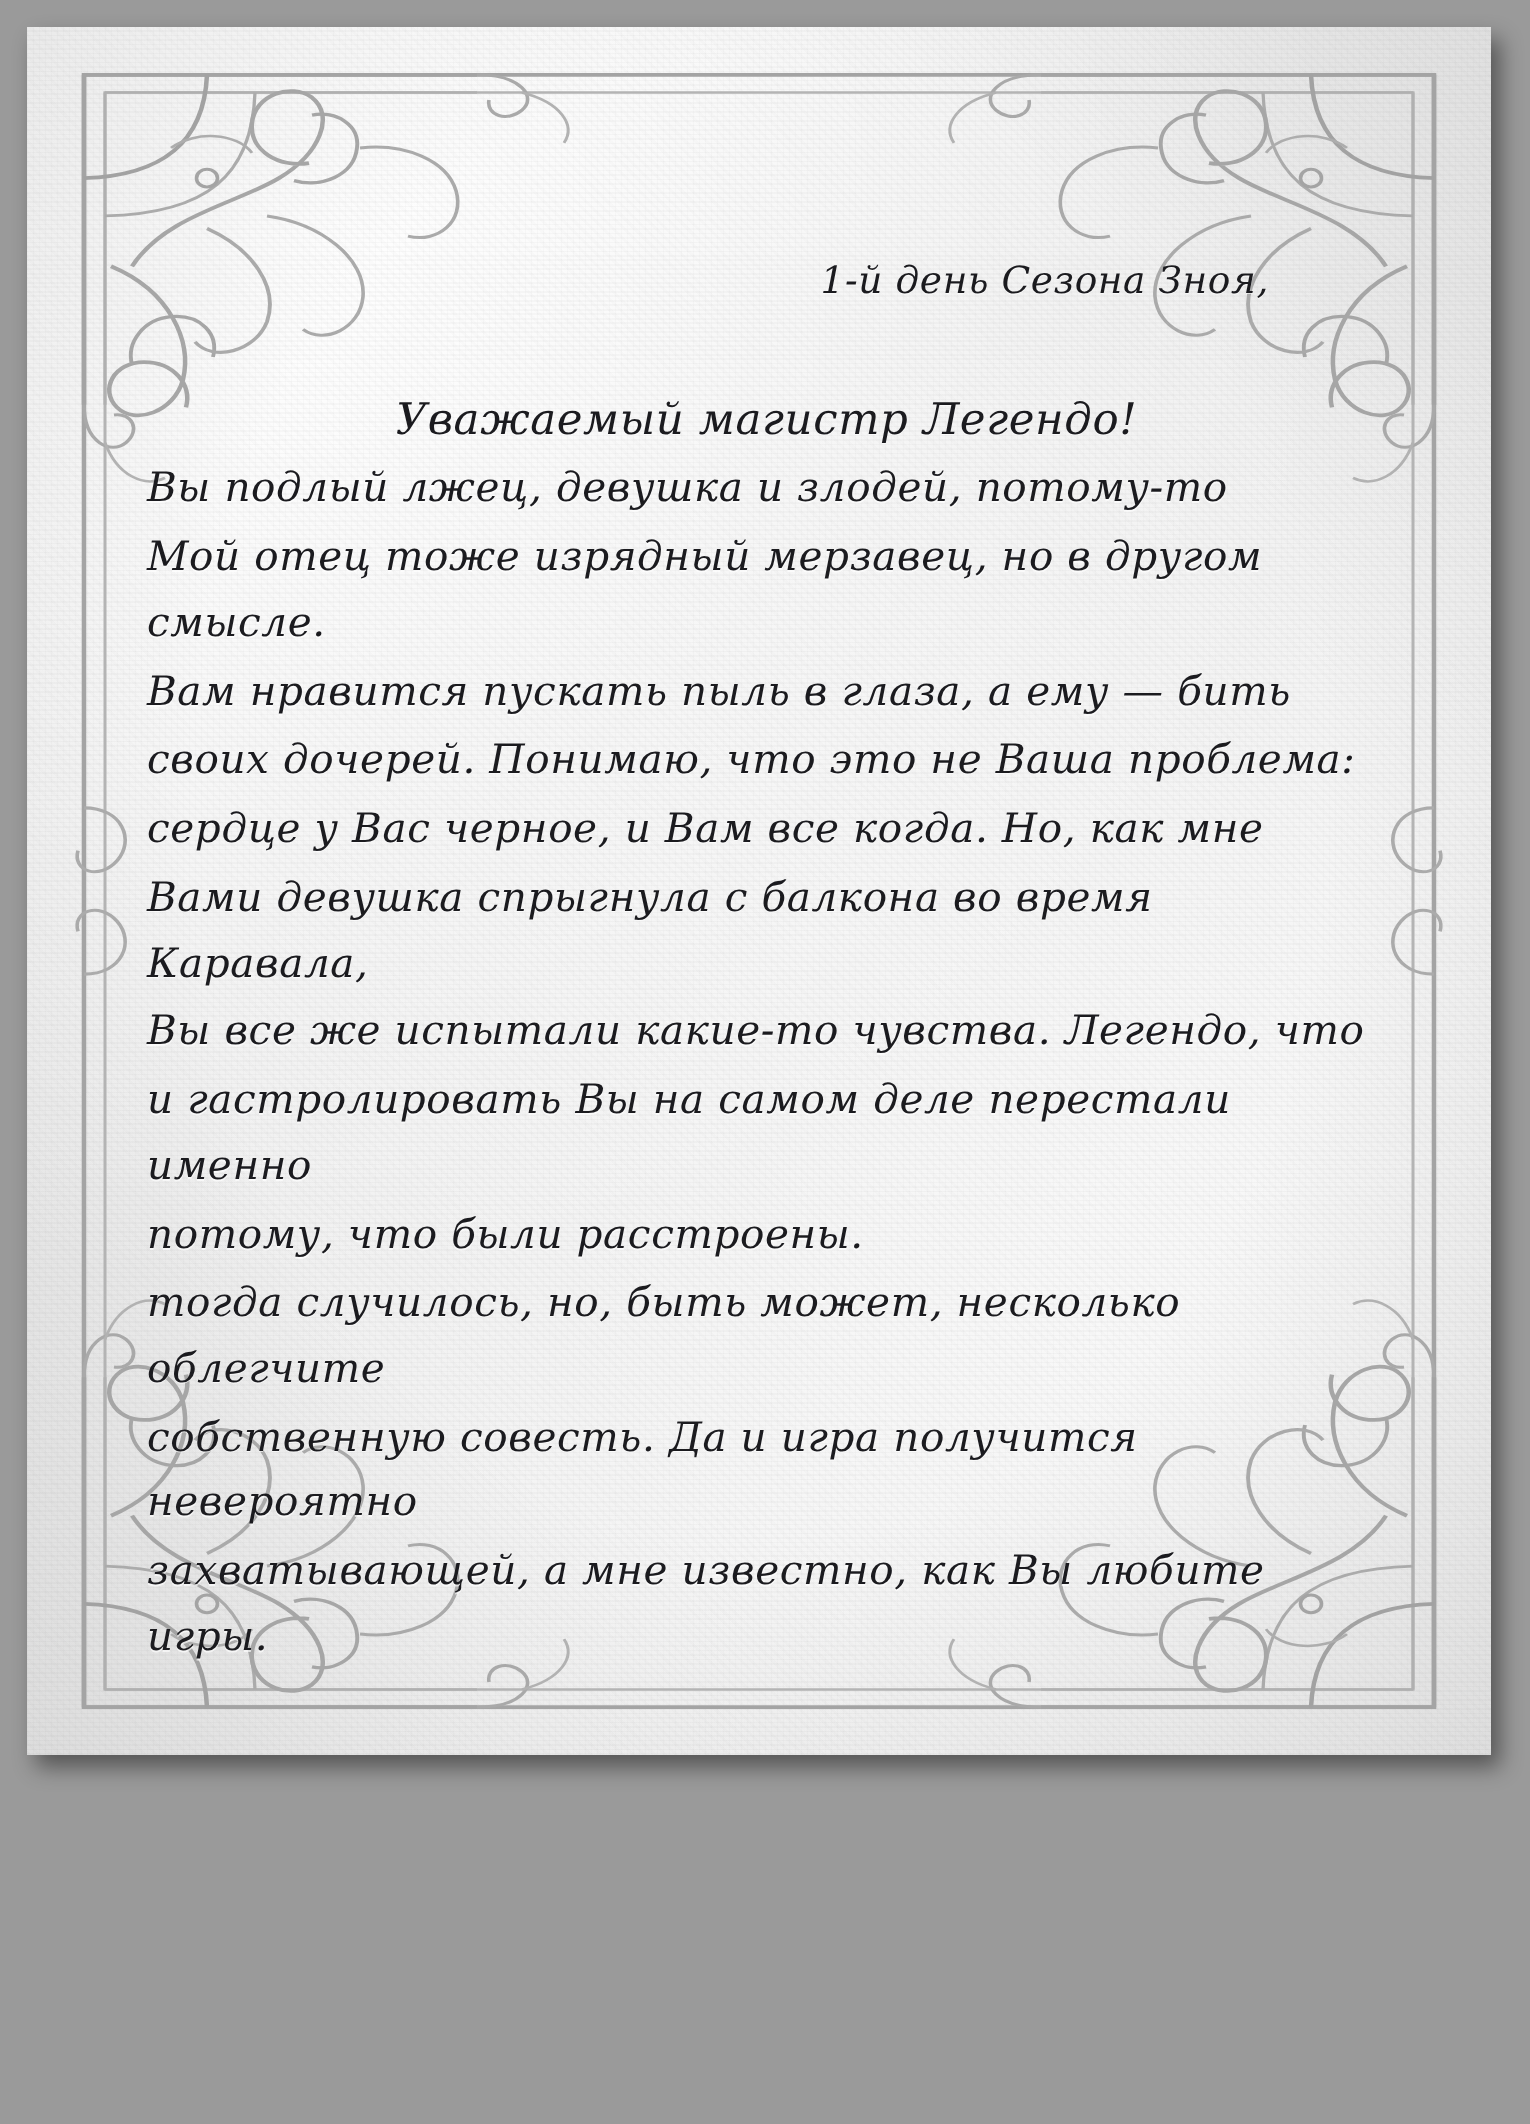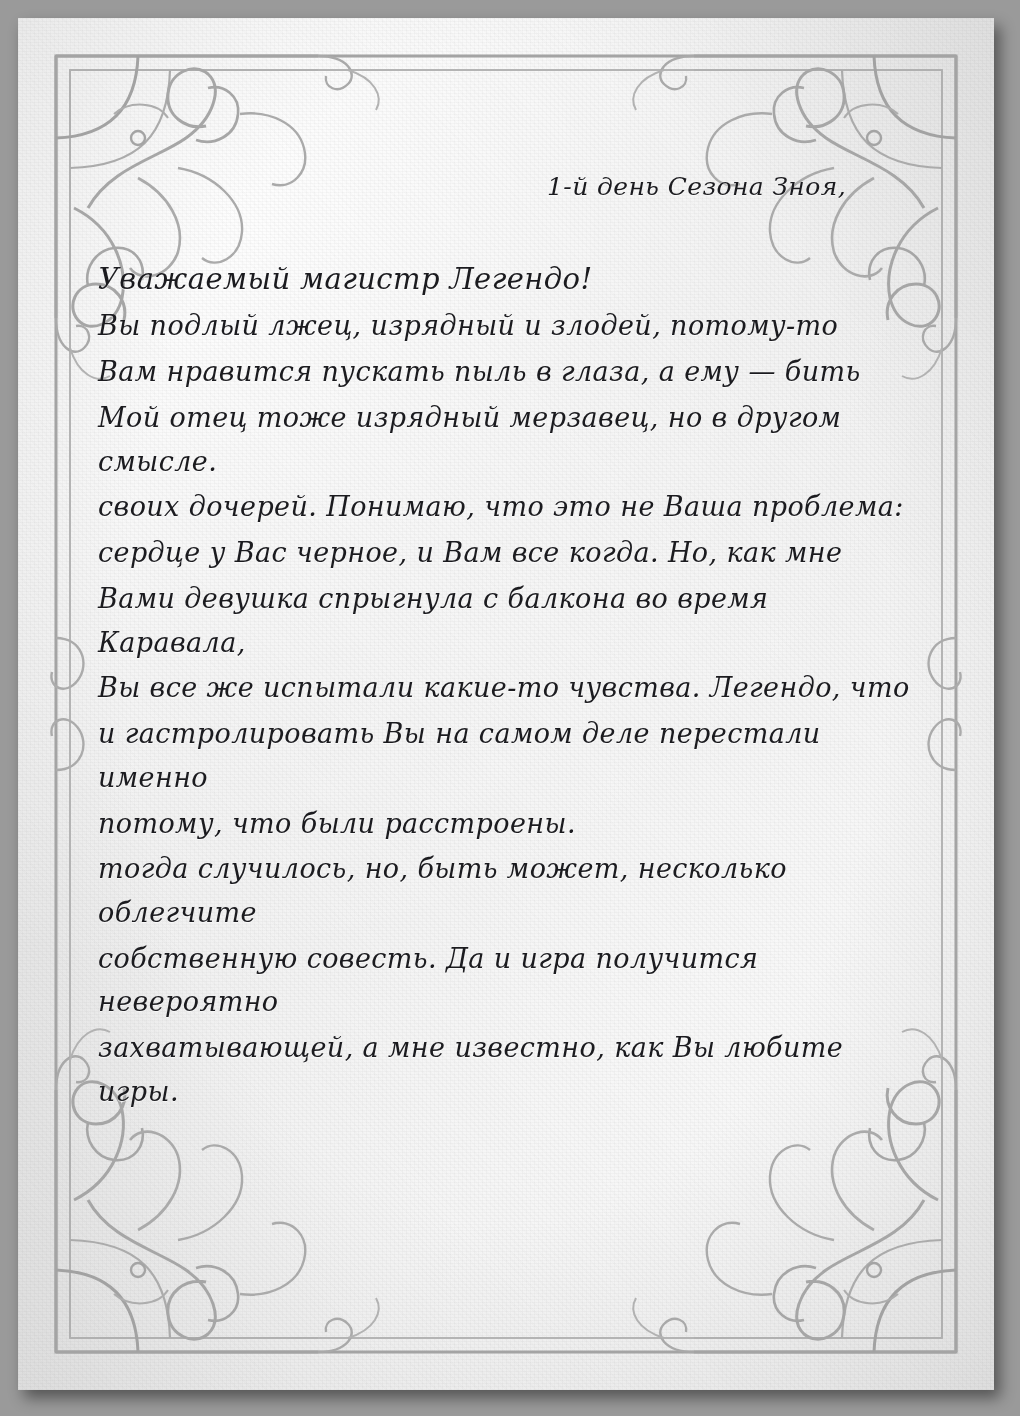--- a/index.html
+++ b/index.html
@@ -20,21 +20,21 @@
     width: 1020px;
     height: 1416px;
     box-sizing: border-box;
     padding: 18px 26px 26px 18px;
     background: #9a9a9a;
   }
 
   .paper {
     position: relative;
     width: 976px;
-    height: 1372px;
+    height: 1152px;
     box-sizing: border-box;
     background:
       radial-gradient(circle at 18% 12%, rgba(255,255,255,0.95), rgba(255,255,255,0) 55%),
       radial-gradient(circle at 82% 78%, rgba(250,250,250,0.85), rgba(255,255,255,0) 60%),
       linear-gradient(135deg, #f4f4f4 0%, #eeeeee 40%, #f2f2f2 70%, #e9e9e9 100%);
     box-shadow: 6px 8px 14px rgba(0,0,0,0.45);
     overflow: hidden;
   }
 
   
@@ -96,20 +96,21 @@
     line-height: 1.55;
     padding-right: 78px;
     margin-bottom: 54px;
   }
   .dateline div { white-space: nowrap; }
 
   .salutation {
     font-size: 29px;
     line-height: 1.3;
     margin-bottom: 6px;
+    text-align: center;
   }
 
   .body-par {
     font-size: 27px;
     line-height: 1.62;
   }
   .body-par p {
     margin: 0 0 2px 0;
   }
 </style>
@@ -167,23 +168,23 @@
 
     <div class="letter">
 
       <div class="dateline script">
         <div>1-й день Сезона Зноя,</div>
       </div>
 
       <div class="salutation script">Уважаемый магистр Легендо!</div>
 
       <div class="body-par script">
-        <p>Вы подлый лжец, изрядный и злодей, потому-то</p>
+        <p>Вы подлый лжец, девушка и злодей, потому-то</p>
+        <p>Мой отец тоже изрядный мерзавец, но в другом смысле.</p>
         <p>Вам нравится пускать пыль в глаза, а ему — бить</p>
-        <p>Мой отец тоже изрядный мерзавец, но в другом смысле.</p>
         <p>своих дочерей. Понимаю, что это не Ваша проблема:</p>
         <p>сердце у Вас черное, и Вам все когда. Но, как мне</p>
         <p>Вами девушка спрыгнула с балкона во время Каравала,</p>
         <p>Вы все же испытали какие-то чувства. Легендо, что</p>
         <p>и гастролировать Вы на самом деле перестали именно</p>
         <p>потому, что были расстроены.</p>
         <p>тогда случилось, но, быть может, несколько облегчите</p>
         <p>собственную совесть. Да и игра получится невероятно</p>
         <p>захватывающей, а мне известно, как Вы любите игры.</p>
       </div>

